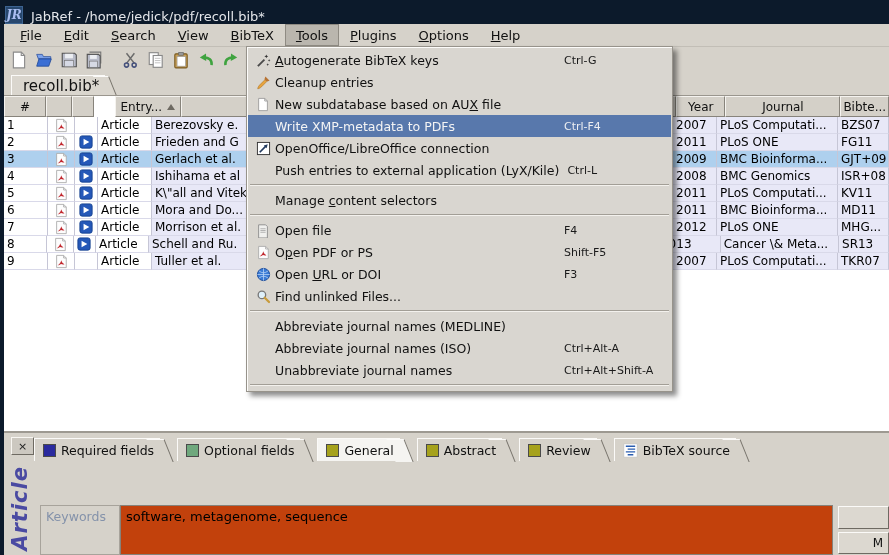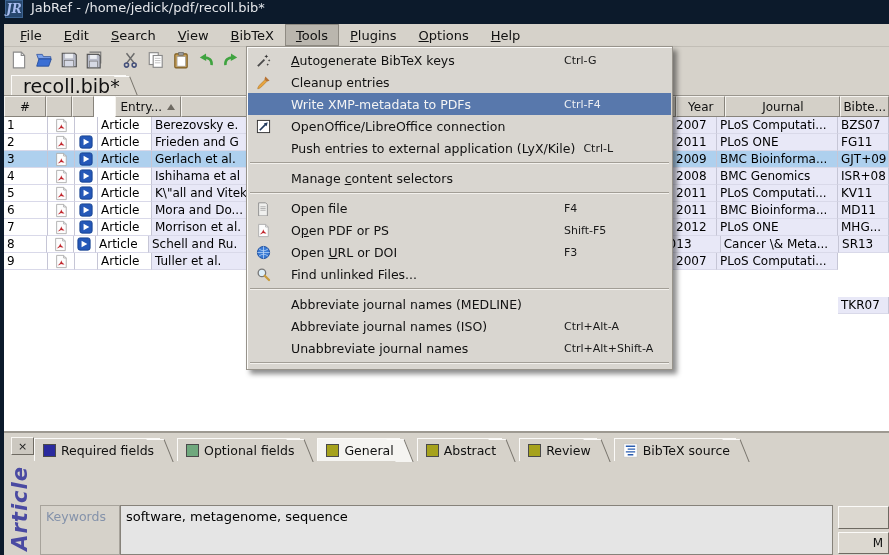--- a/index.html
+++ b/index.html
@@ -5,21 +5,21 @@
   html,body{margin:0;padding:0;background:#444;}
   .app{position:relative;width:889px;height:555px;overflow:hidden;background:#fff;
        font-family:"DejaVu Sans","Liberation Sans",sans-serif;-webkit-font-smoothing:antialiased;}
   u{text-decoration:underline;text-underline-offset:1px;}
 
   
   .left-strip{position:absolute;left:0;top:24px;width:4px;bottom:0;background:#0c1a2b;z-index:5;}
 
   
   .titlebar{position:absolute;top:0;left:0;right:0;height:24px;background:#0c1a2b;
-            display:flex;align-items:flex-start;gap:8px;padding-left:5px;color:#e4e6ea;font-size:13px;z-index:6;}
+            display:flex;align-items:flex-end;gap:8px;padding-left:5px;color:#e4e6ea;font-size:13px;z-index:6;}
   .applogo{width:18px;height:18px;background:#27476e;border:1px solid #3c6391;box-sizing:border-box;
            display:flex;align-items:center;justify-content:center;color:#a9bdf0;
            font-family:"DejaVu Serif","Liberation Serif",serif;font-style:italic;font-weight:bold;font-size:12px;}
 
   
   .menubar{position:absolute;top:24px;left:4px;right:0;height:22px;background:#d6d2ca;
            border-bottom:1px solid #c2beb6;display:flex;align-items:stretch;padding-left:5px;font-size:13px;color:#111;}
   .mb-item{display:flex;align-items:center;padding:0 11px;}
   .mb-item.active{background:#bab6ae;border:1px solid #8f8b83;padding:0 10px;}
 
@@ -27,21 +27,21 @@
   .toolbar{position:absolute;top:47px;left:4px;right:0;height:25px;background:#d6d2ca;
            display:flex;align-items:center;padding-left:2px;}
   .tb{width:25px;height:22px;display:flex;align-items:center;justify-content:center;}
   .tb svg{display:block;}
   .tb-gap{width:12px;}
 
   
   .tabstrip{position:absolute;top:72px;left:4px;right:0;height:23px;background:#d6d2ca;}
   .ftab{position:absolute;left:7px;top:3px;height:20px;box-sizing:border-box;display:flex;align-items:center;
         background:#dad6ce;border-top:1px solid #fbfaf8;border-left:1px solid #fbfaf8;
-        padding:0 6px 0 11px;font-size:19px;color:#111;}
+        padding:0 6px 0 11px;font-size:15px;color:#111;}
   .ftab::after{content:'';position:absolute;top:0;right:-8px;width:15px;height:100%;background:inherit;
         transform:skewX(22deg);border-right:1px solid #76726a;border-top:1px solid #fbfaf8;z-index:-0;}
   .ftab span{position:relative;z-index:1;}
 
   
   .table{position:absolute;top:95px;left:4px;right:0;height:336px;background:#fff;border-top:1px solid #9a968e;}
   .thead{display:flex;height:21px;}
   .th{box-sizing:border-box;height:21px;background:#d4d0c8;border:1px solid;
       border-color:#f5f3ef #87837b #87837b #f5f3ef;display:flex;align-items:center;justify-content:center;
       gap:5px;font-size:12px;color:#111;overflow:hidden;white-space:nowrap;}
@@ -55,21 +55,21 @@
   .c-tint{background:#e8e8f7;}
   .tr.sel .td{background:#aed0ee;}
   .icon svg{display:block;}
 
   
   .menu{position:absolute;left:246px;top:46px;width:427px;box-sizing:border-box;background:#d9d6d0;
         border:1px solid #97938b;box-shadow:inset 1px 1px 0 #fdfcfa,4px 4px 5px rgba(0,0,0,.45);
         padding:2px 1px;z-index:40;}
   .menu-item{display:flex;align-items:center;height:22px;padding:0 5px 0 3px;font-size:12.5px;color:#111;}
   .mi-icon{width:24px;display:flex;justify-content:center;flex:none;}
-  .mi-label{white-space:nowrap;margin-left:16px;}
+  .mi-label{white-space:nowrap;}
   .mi-sc{margin-left:auto;min-width:92px;text-align:left;font-size:11px;color:#1a1a1a;flex:none;padding-left:8px;}
   .mi-arrow{width:10px;flex:none;}
   .mi-arrow.has{width:0;height:0;border-left:5px solid #1a1a1a;border-top:4px solid transparent;
         border-bottom:4px solid transparent;margin:0 3px 0 2px;}
   .menu-item.hl{background:#5878ac;color:#f4f4f4;}
   .menu-item.hl .mi-sc{color:#eceef2;}
   .menu-sep{height:0;border-top:1px solid #a29e96;border-bottom:1px solid #f3f1ed;margin:3px 2px;}
 
   
   .editor{position:absolute;left:4px;right:0;top:431px;bottom:0;background:#d6d2ca;
@@ -90,21 +90,21 @@
   .article-strip{position:absolute;left:0;top:30px;bottom:2px;width:32px;display:flex;
         align-items:center;justify-content:center;}
   .article-label{writing-mode:vertical-rl;transform:rotate(180deg);font-size:21px;font-weight:bold;
         font-style:italic;color:#4a4aa2;letter-spacing:1px;}
 
   .f-row{position:absolute;left:36px;right:0;display:flex;}
   .row-crossref{top:28px;height:44px;}
   .row-keywords{top:72px;bottom:0;}
   .f-label{width:80px;flex:none;box-sizing:border-box;background:#d6d2ca;border:1px solid #a7a39b;
         font-size:12.5px;color:#8492aa;padding:3px 5px;}
-  .f-input{flex:1;box-sizing:border-box;background:#e5e5e5;border:1px solid #86827a;font-size:13px;
+  .f-input{flex:1;box-sizing:border-box;background:#c2410c;border:1px solid #86827a;font-size:13px;
         color:#000;padding:3px 5px;overflow:hidden;white-space:nowrap;}
   .side-col{width:56px;flex:none;display:flex;flex-direction:column;gap:3px;padding:1px 0 1px 5px;box-sizing:border-box;}
   .sbtn{height:23px;background:#dcd8d0;border:1px solid;border-color:#fbfaf8 #6e6a62 #6e6a62 #fbfaf8;
         display:flex;align-items:center;justify-content:flex-end;font-size:12px;color:#111;padding:0 5px;box-sizing:border-box;}
 </style>
 </head>
 <body>
 
 <div class="app">
 
@@ -452,21 +452,21 @@
                 <path d="M11 1v3h3" fill="none" stroke="#aaa"></path>
                 <path d="M4.2 12.4c1.9-1 3.5-3 4.1-5.7.5 2.1 1.9 3.8 3.7 4.4-1.4.4-2.8.3-4-.3-1.2 1-2.6 1.6-3.8 1.6z" fill="#c1272d"></path>
               </svg>
             </span>
           </div>
           <div class="td c-ic" style="width: 23px;"></div>
           <div class="td " style="width: 54px;">Article</div>
           <div class="td c-tint" style="width: 521px;">Tuller et al.</div>
           <div class="td c-tint" style="width: 44px;">2007</div>
           <div class="td c-tint" style="width: 121px;">PLoS Computati...</div>
-          <div class="td c-tint" style="width: 51px; margin-top: 44px;">TKR07</div>
+          <div class="td c-tint" style="width: 51px;">TKR07</div>
         </div>
       </div>
   </div>
 
   <div class="editor">
     <div class="close-btn">
         <span>×</span>
       </div>
     <div class="etabs">
         <div class="etab">
@@ -532,20 +532,33 @@
             <svg width="15" height="15" viewBox="0 0 16 16">
               <path d="M10 1.5l4.5 4.5-3 1-2.5-2.5z" fill="#b87333"></path>
               <path d="M9.5 5L4 10.5c-1.2 1.2-2.2 3-2.2 4.2 1.2 0 3-1 4.2-2.2L11.5 7z" fill="#e8a33d" stroke="#9a6a20" stroke-width=".5"></path>
             </svg>
           </span>
         </span>
         <span class="mi-label"><span>Cleanup entries</span></span>
         <span class="mi-sc"></span>
         <span class="mi-arrow"></span>
       </div>
+      <div class="menu-item">
+        <span class="mi-icon">
+          <span class="icon">
+            <svg width="14" height="15" viewBox="0 0 16 16">
+              <path d="M3 1h7l3 3v11H3z" fill="#fff" stroke="#999"></path>
+              <path d="M10 1v3h3" fill="none" stroke="#999"></path>
+            </svg>
+          </span>
+        </span>
+        <span class="mi-label"><span>New subdatabase based on AU<u>X</u> file</span></span>
+        <span class="mi-sc"></span>
+        <span class="mi-arrow"></span>
+      </div>
       <div class="menu-item hl">
         <span class="mi-icon"></span>
         <span class="mi-label"><span>Write XMP-metadata to PDFs</span></span>
         <span class="mi-sc">Ctrl-F4</span>
         <span class="mi-arrow"></span>
       </div>
       <div class="menu-item">
         <span class="mi-icon">
           <span class="icon">
             <svg width="15" height="15" viewBox="0 0 16 16">

